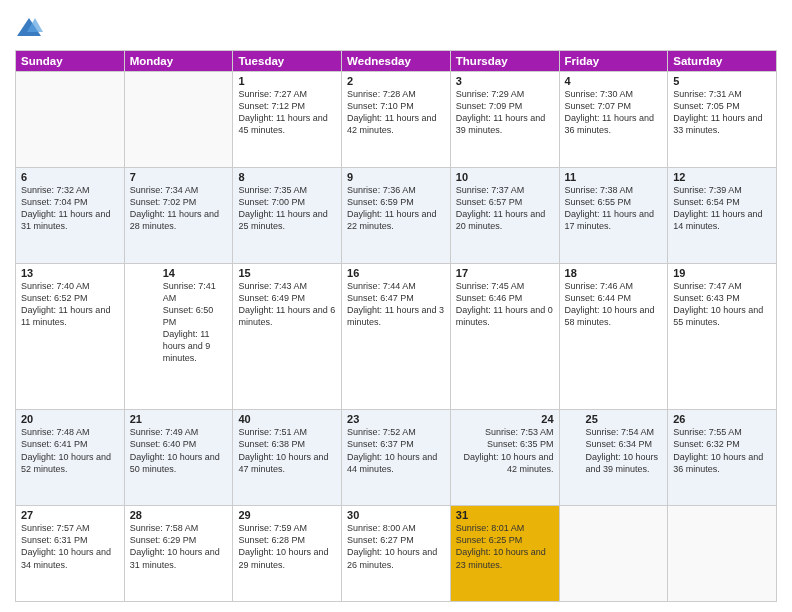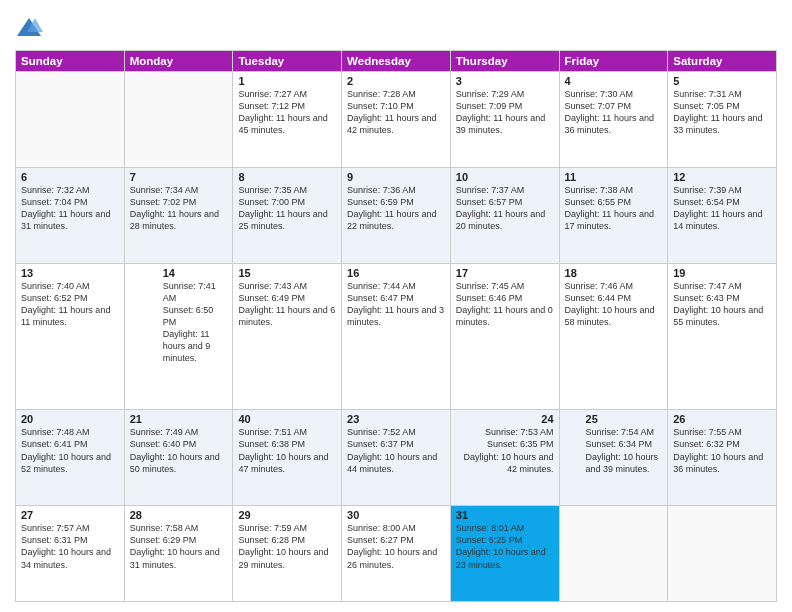--- a/index.html
+++ b/index.html
@@ -263,21 +263,21 @@
             <div class="day-info">Sunrise: 7:58 AM<br>Sunset: 6:29 PM<br>Daylight: 10 hours and 31 minutes.</div>
           </td>
           <td style="background: rgb(255, 255, 255); margin-top: 46px;">
             <span class="day-num">29</span>
             <div class="day-info">Sunrise: 7:59 AM<br>Sunset: 6:28 PM<br>Daylight: 10 hours and 29 minutes.</div>
           </td>
           <td style="background: rgb(255, 255, 255);">
             <span class="day-num">30</span>
             <div class="day-info">Sunrise: 8:00 AM<br>Sunset: 6:27 PM<br>Daylight: 10 hours and 26 minutes.</div>
           </td>
-          <td style="background: #0ea5e9;">
+          <td style="background: #eab308;">
             <span class="day-num">31</span>
             <div class="day-info">Sunrise: 8:01 AM<br>Sunset: 6:25 PM<br>Daylight: 10 hours and 23 minutes.</div>
           </td>
           <td class="empty-cell" style="background: rgb(250, 250, 250);"></td>
           <td class="empty-cell" style="background: rgb(250, 250, 250);"></td>
         </tr>
       </tbody>
   </table>
 </div>
 

